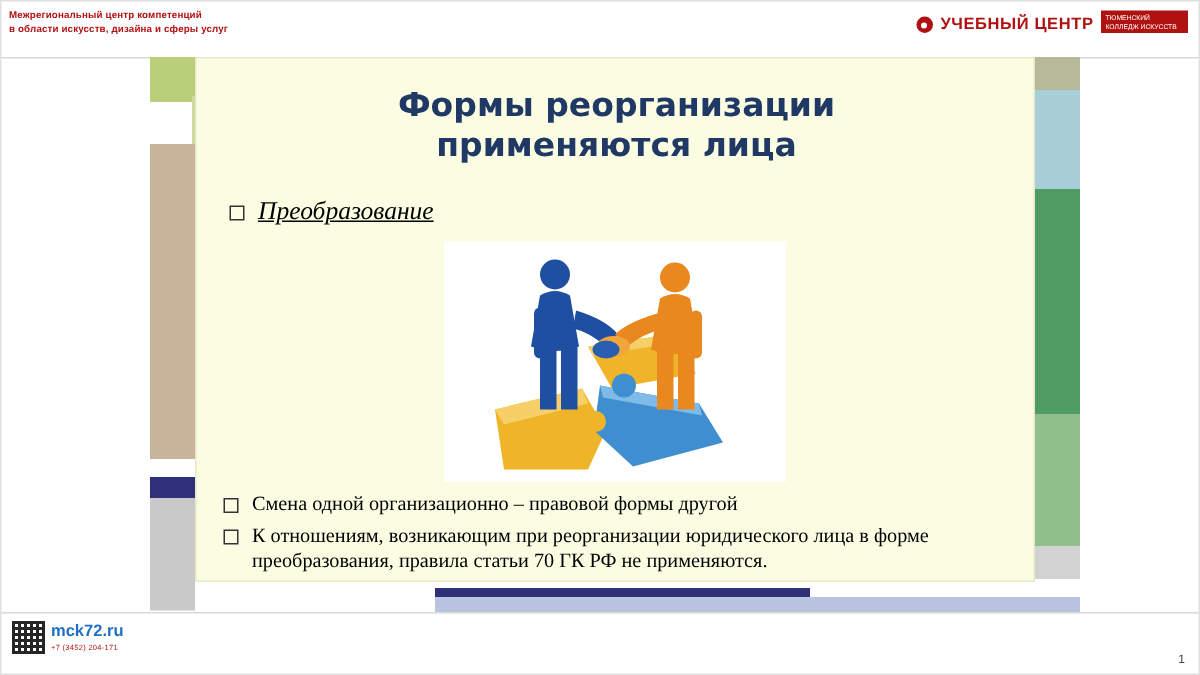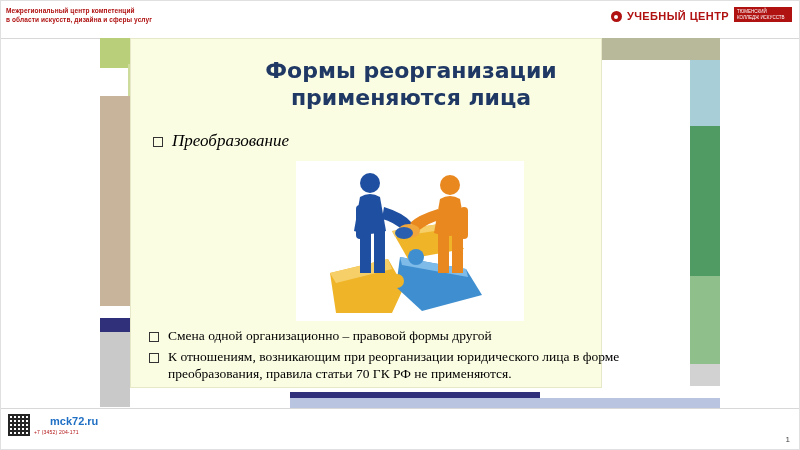--- a/index.html
+++ b/index.html
@@ -90,21 +90,21 @@
   .blk-green-right { left: 690px; top: 126px; width: 30px;  height: 150px; background: #4f9b63; }
   .blk-green-right2{ left: 690px; top: 276px; width: 30px;  height: 88px;  background: #8fbf8a; }
   .blk-grey-right  { left: 690px; top: 364px; width: 30px;  height: 22px;  background: #d2d2d2; }
   .blk-bottom-bar  { left: 290px; top: 398px; width: 430px; height: 10px;  background: #b9c4e0; }
   .blk-bottom-bar2 { left: 290px; top: 392px; width: 250px; height: 6px;   background: #2f2f7a; }
 
   
   .content {
     position: absolute;
     left: 130px; top: 38px;
-    width: 472px; height: 350px;
+    width: 560px; height: 350px;
     background: #fbfde3;
     border: 1px solid #e7e8c8;
     box-sizing: border-box;
   }
 
   .title {
     position: absolute;
     left: 0; top: 18px;
     width: 560px;
     text-align: center;
@@ -128,20 +128,21 @@
     border: 1px solid #333;
     background: #fbfde3;
     margin-top: 6px;
     flex: none;
   }
   .subitem-text {
     font-family: "Liberation Serif", serif;
     font-style: italic;
     font-size: 17px;
     color: #000000;
+    text-decoration: underline;
   }
 
   
   .illus {
     position: absolute;
     left: 165px; top: 122px;
     width: 228px; height: 160px;
     background: #ffffff;
   }
   .illus svg { display: block; }
@@ -182,21 +183,20 @@
       repeating-linear-gradient(0deg,#000 0 2px,#fff 2px 4px);
     background-blend-mode: multiply;
     opacity: 0.85;
   }
   .site {
     position: absolute;
     left: 34px; top: 415px;
     color: #1f6fc4;
     font-size: 11px;
     font-weight: bold;
-    margin-left: 16px;
   }
   .phone {
     position: absolute;
     left: 34px; top: 429px;
     color: #b01111;
     font-size: 5px;
     letter-spacing: 0.2px;
   }
   .slide-number {
     position: absolute;

